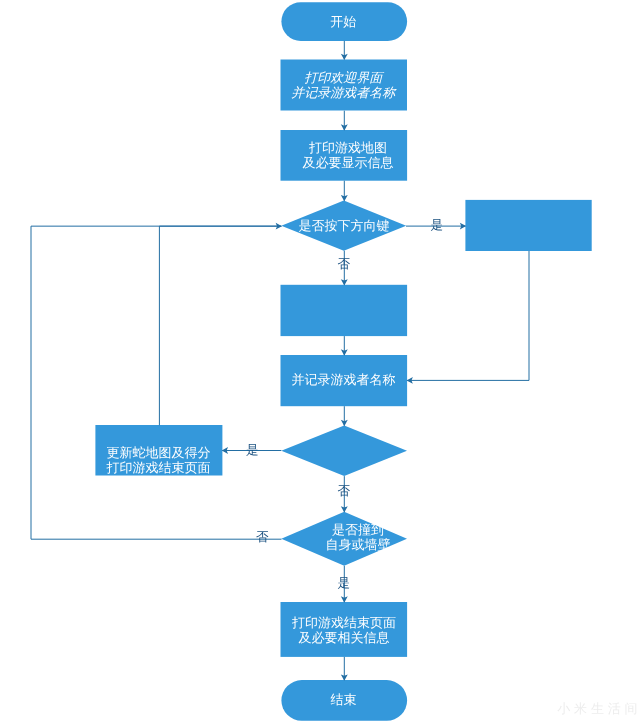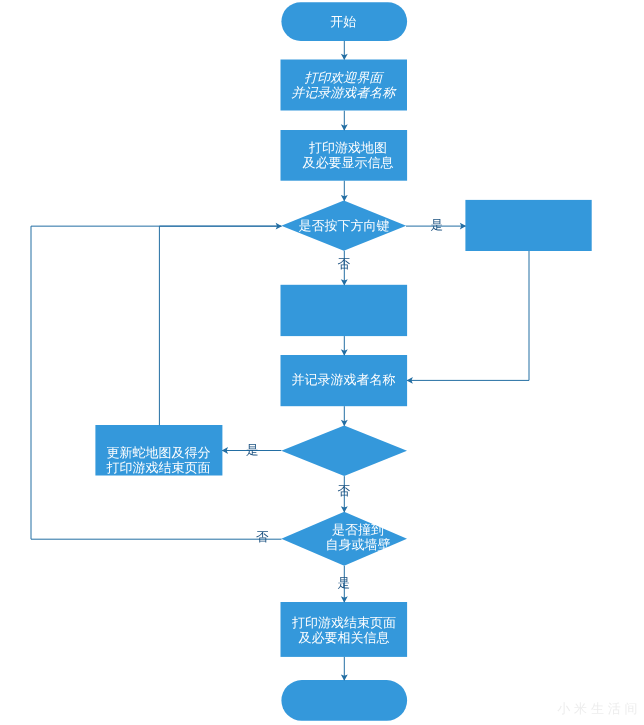--- a/index.html
+++ b/index.html
@@ -85,20 +85,23 @@
       <div>打印游戏结束页面</div>
     </div>
 <div class="node-text" style="left:278px;top:517.10px;width:160px;height:40px;">
       <div>是否撞到</div>
       <div>自身或墙壁</div>
     </div>
 <div class="node-text" style="left:264.00px;top:609.50px;width:160px;height:40px;">
       <div>打印游戏结束页面</div>
       <div>及必要相关信息</div>
     </div>
+<div class="node-text" style="left:263.55px;top:679.35px;width:160px;height:40px;">
+      <div>结束</div>
+    </div>
 
 <div class="edge-label" style="left:430.5px;top:218.6px;">是</div>
 <div class="edge-label" style="left:337.6px;top:257.7px;">否</div>
 <div class="edge-label" style="left:245.9px;top:443.7px;">是</div>
 <div class="edge-label" style="left:337.6px;top:484.7px;">否</div>
 <div class="edge-label" style="left:255.9px;top:530.6px;">否</div>
 <div class="edge-label" style="left:337.6px;top:576.8px;">是</div>
 
 <div class="watermark" style="left:557.3px;top:699.6px;">小米生活间</div>
 

